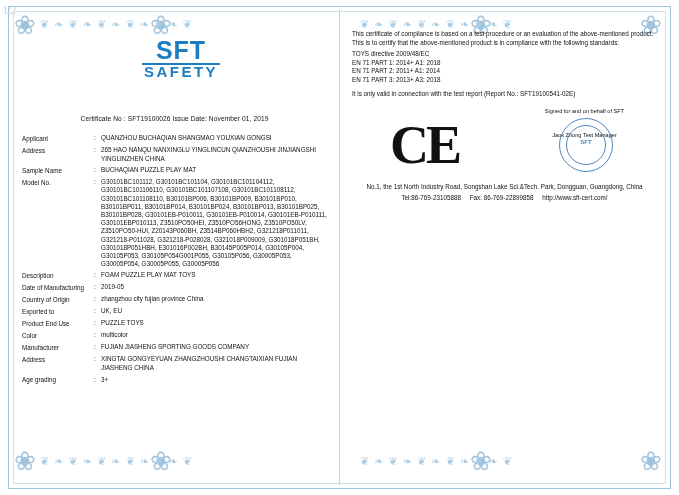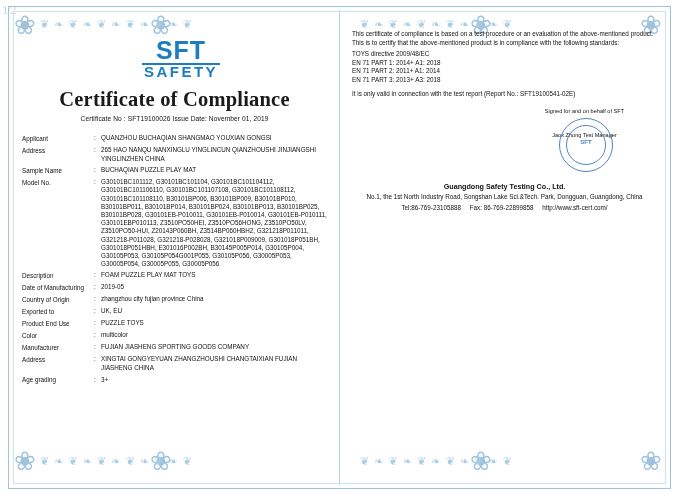--- a/index.html
+++ b/index.html
@@ -323,21 +323,20 @@
   <div class="vine bot-right">❦ ❧ ❦ ❧ ❦ ❧ ❦ ❧ ❦ ❧ ❦</div>
 
   <div class="left">
 
     <div class="logo">
       <div class="sft">SFT</div>
       <div class="bar"></div>
       <div class="safety">SAFETY</div>
     </div>
 
-    <div class="cert-title">Certificate of Compliance</div>
     <div class="cert-sub">Certificate No : SFT19100026        Issue Date: November 01, 2019</div>
 
     <div class="fields">
 
       <div class="row">
         <div class="lbl">Applicant</div>
         <div class="colon">:</div>
         <div class="val">QUANZHOU BUCHAQIAN SHANGMAO YOUXIAN GONGSI</div>
       </div>
 
@@ -422,32 +421,34 @@
 
     <ul class="std-list">
       <li>TOYS directive 2009/48/EC</li>
       <li>EN 71 PART 1: 2014+ A1: 2018</li>
       <li>EN 71 PART 2: 2011+ A1: 2014</li>
       <li>EN 71 PART 3: 2013+ A3: 2018</li>
     </ul>
 
     <div class="valid-note">It is only valid in connection with the test report (Report No.: SFT19100541-02E)</div>
 
+    <div class="ce-wrap">
+      <div class="ce-mark">CE</div>
+    </div>
 
     <div class="sig-area">
       <div class="sig-line">Signed for and on behalf of SFT</div>
       <div class="sig-name">Jaox Zhong  Test Manager</div>
     </div>
 
     <div class="stamp">
       <div class="st-txt">SFT</div>
     </div>
 
     <div class="company-block">
-      <div class="company-name">Guangdong Safety Testing Co., Ltd.</div>
       <div class="company-addr">No.1, the 1st North Industry Road, Songshan Lake Sci.&amp;Tech. Park, Dongguan, Guangdong, China</div>
       <div class="company-contact">
         <span>Tel:86-769-23105888</span>
         &nbsp;&nbsp;&nbsp;
         <span>Fax: 86-769-22899858</span>
         &nbsp;&nbsp;&nbsp;
         <span class="url">http://www.sft-cert.com/</span>
       </div>
     </div>
 

